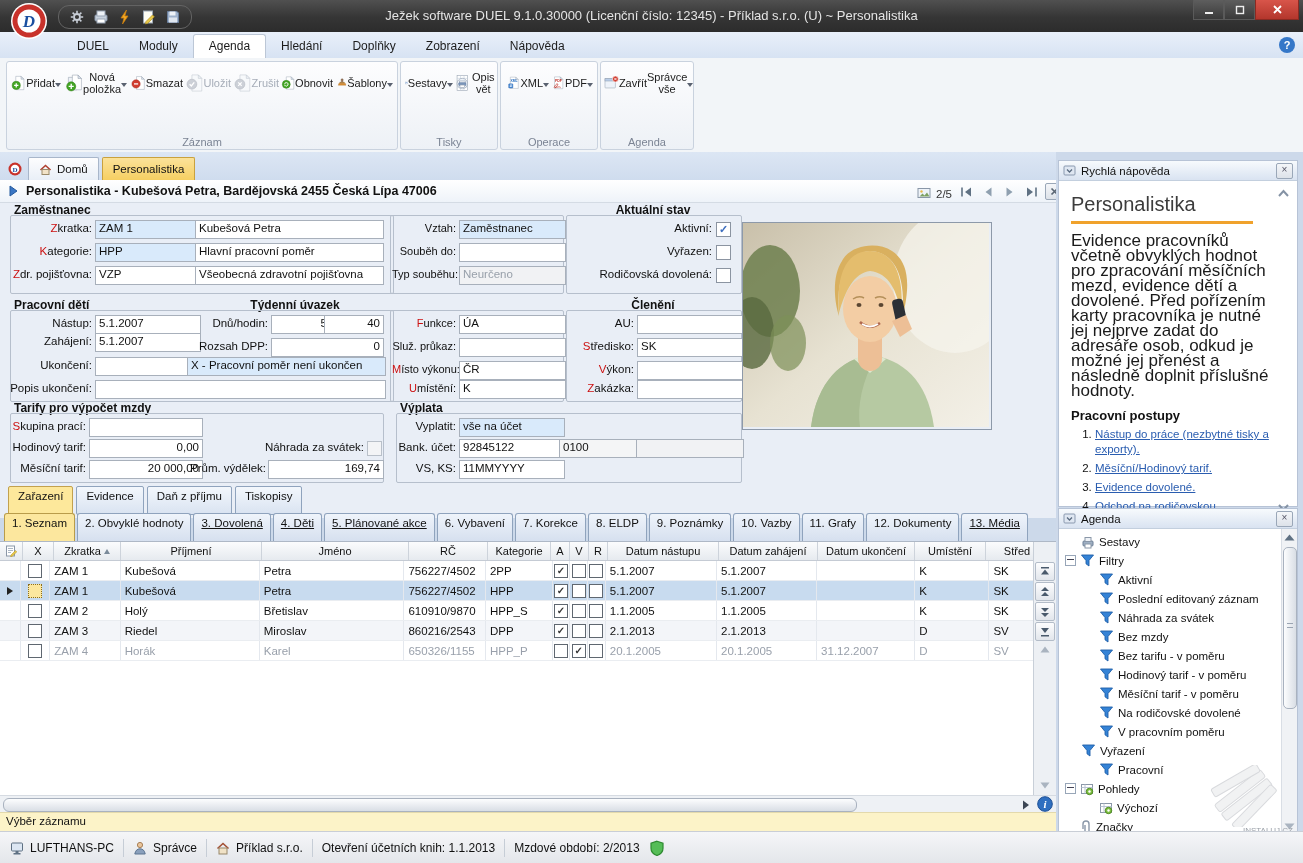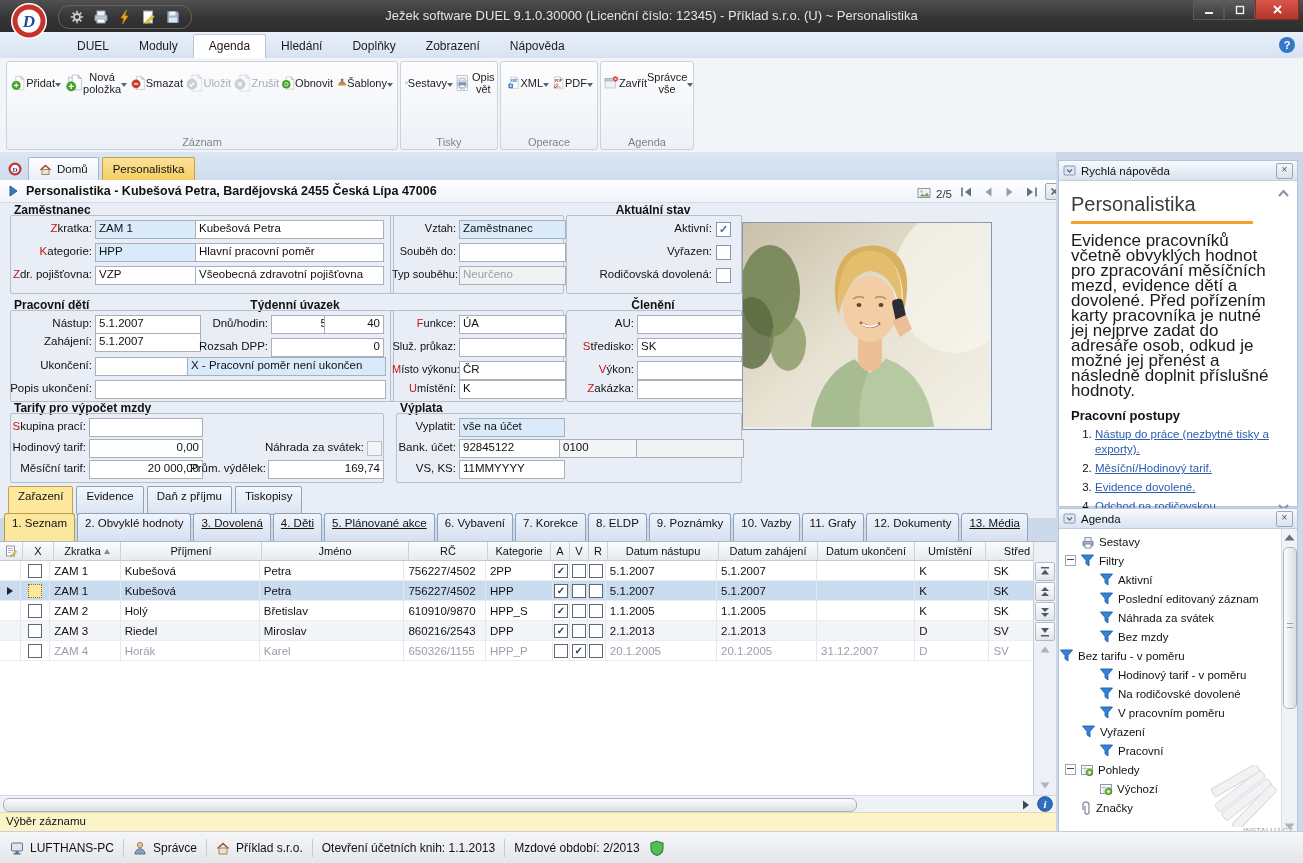--- a/index.html
+++ b/index.html
@@ -893,35 +893,43 @@
           <span>Náhrada za svátek</span>
         </div>
       <div class="ti" style="padding-left:40px">
           <span>
             <svg width="15" height="14" viewBox="0 0 15 14">
               <path d="M1.5 1h12l-4.5 5.5V12L6 9.8V6.5z" fill="#3583d6" stroke="#1e5fa8" stroke-width="0.9"></path>
             </svg>
           </span>
           <span>Bez mzdy</span>
         </div>
-      <div class="ti" style="">
-          <span>
-            <svg width="15" height="14" viewBox="0 0 15 14">
-              <path d="M1.5 1h12l-4.5 5.5V12L6 9.8V6.5z" fill="#3583d6" stroke="#1e5fa8" stroke-width="0.9"></path>
-            </svg>
-          </span>
-          <span>Bez tarifu - v poměru</span>
-        </div>
       <div class="ti" style="padding-left:40px">
           <span>
             <svg width="15" height="14" viewBox="0 0 15 14">
               <path d="M1.5 1h12l-4.5 5.5V12L6 9.8V6.5z" fill="#3583d6" stroke="#1e5fa8" stroke-width="0.9"></path>
             </svg>
           </span>
+          <span>Bez tarifu - v poměru</span>
+        </div>
+      <div class="ti" style="padding-left:40px">
+          <span>
+            <svg width="15" height="14" viewBox="0 0 15 14">
+              <path d="M1.5 1h12l-4.5 5.5V12L6 9.8V6.5z" fill="#3583d6" stroke="#1e5fa8" stroke-width="0.9"></path>
+            </svg>
+          </span>
           <span>Hodinový tarif - v poměru</span>
+        </div>
+      <div class="ti" style="padding-left:40px">
+          <span>
+            <svg width="15" height="14" viewBox="0 0 15 14">
+              <path d="M1.5 1h12l-4.5 5.5V12L6 9.8V6.5z" fill="#3583d6" stroke="#1e5fa8" stroke-width="0.9"></path>
+            </svg>
+          </span>
+          <span>Měsíční tarif - v poměru</span>
         </div>
       <div class="ti" style="padding-left:40px">
           <span>
             <svg width="15" height="14" viewBox="0 0 15 14">
               <path d="M1.5 1h12l-4.5 5.5V12L6 9.8V6.5z" fill="#3583d6" stroke="#1e5fa8" stroke-width="0.9"></path>
             </svg>
           </span>
           <span>Na rodičovské dovolené</span>
         </div>
       <div class="ti" style="padding-left:40px">

